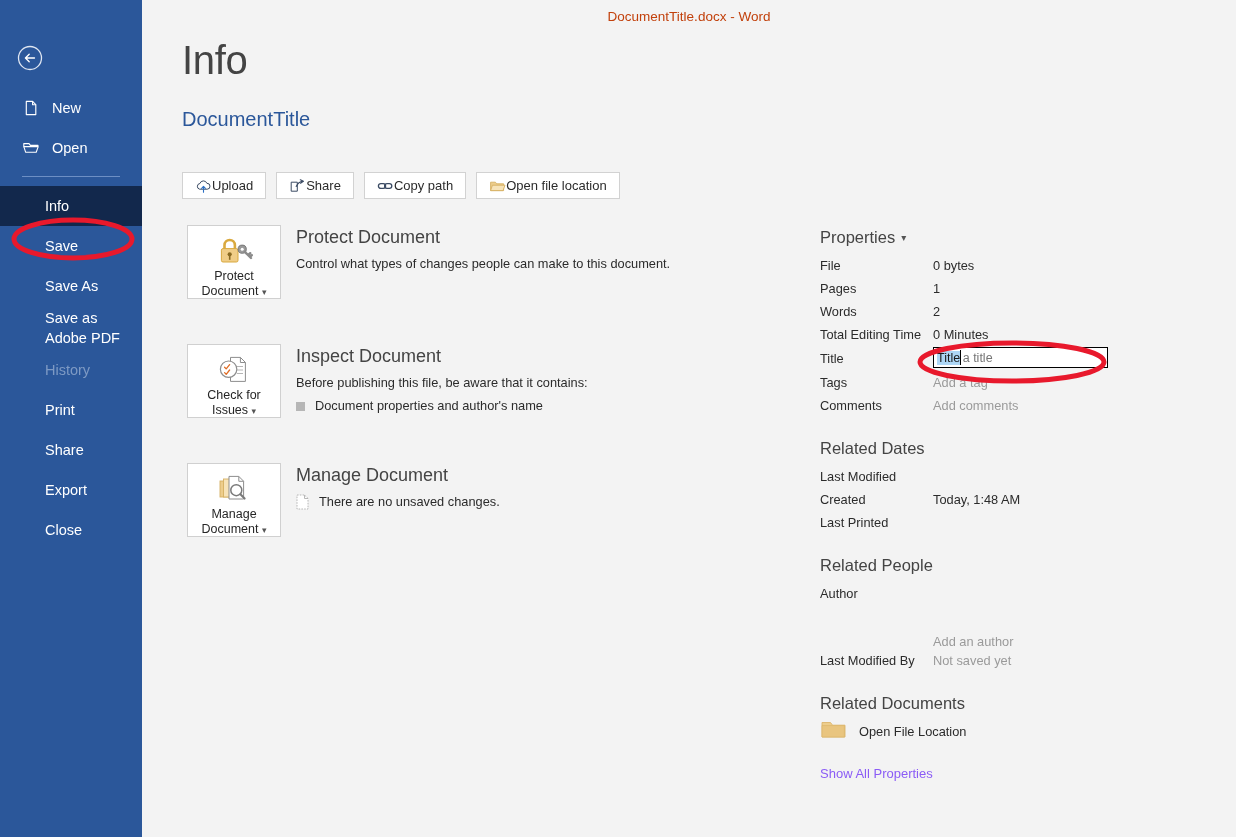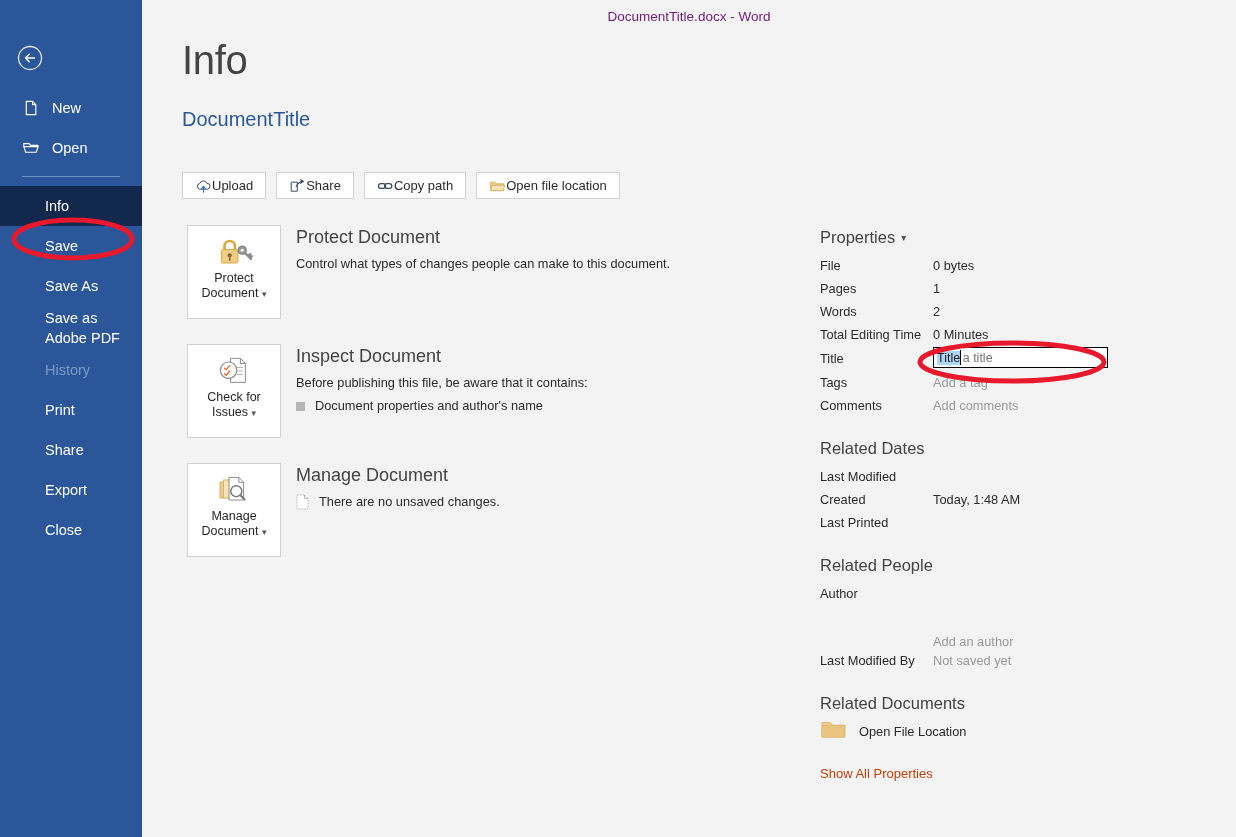--- a/index.html
+++ b/index.html
@@ -54,21 +54,21 @@
     margin: 8px 22px 9px 22px;
     height: 1px; background: #6d8fc4;
   }
 
   
   #main { position: absolute; left: 142px; top: 0; right: 0; bottom: 0; }
 
   #win-title {
     position: absolute; top: 9px; left: 0; right: 0;
     text-align: center;
-    font-size: 13.5px; color: #701a75;
+    font-size: 13.5px; color: #c2410c;
   }
   #page-title {
     position: absolute; left: 40px; top: 38px;
     font-size: 40px; font-weight: 300;
     color: #444444; letter-spacing: -0.3px;
   }
   #doc-name {
     position: absolute; left: 40px; top: 108px;
     font-size: 20px; font-weight: 400;
     color: #2b579a;
@@ -90,21 +90,21 @@
     white-space: nowrap;
   }
   .tbtn .ico { width: 17px; height: 15px; display: flex; align-items: center; justify-content: center; flex: 0 0 17px; }
 
   
   .action {
     position: absolute; left: 45px;
     display: flex;
   }
   .act-tile {
-    width: 94px; height: 94px;
+    width: 94px; height: 74px;
     border: 1px solid #d0d0d0;
     background: #ffffff;
     display: flex; flex-direction: column;
     align-items: center; justify-content: flex-start;
     padding-top: 9px;
     cursor: pointer;
     flex: 0 0 94px;
   }
   .act-tile .tile-ico { height: 33px; display: flex; align-items: center; justify-content: center; }
   .act-tile .tile-label {
@@ -157,21 +157,21 @@
     pointer-events: none;
   }
   #title-caret {
     position: absolute; top: 3px;
     width: 1px; height: 15px; background: #000;
   }
 
   #folder-row { display: flex; align-items: center; gap: 11px; margin-top: 5px; }
   #show-all {
     margin-top: 22px;
-    font-size: 13px; color: #c2410c;
+    font-size: 13px; color: #8b5cf6;
     cursor: pointer;
   }
 
   
   .annot { position: absolute; pointer-events: none; }
   #annot-info { left: 9px; top: 215px; }
   #annot-title { left: 915px; top: 337px; }
 </style>
 </head>
 <body>

